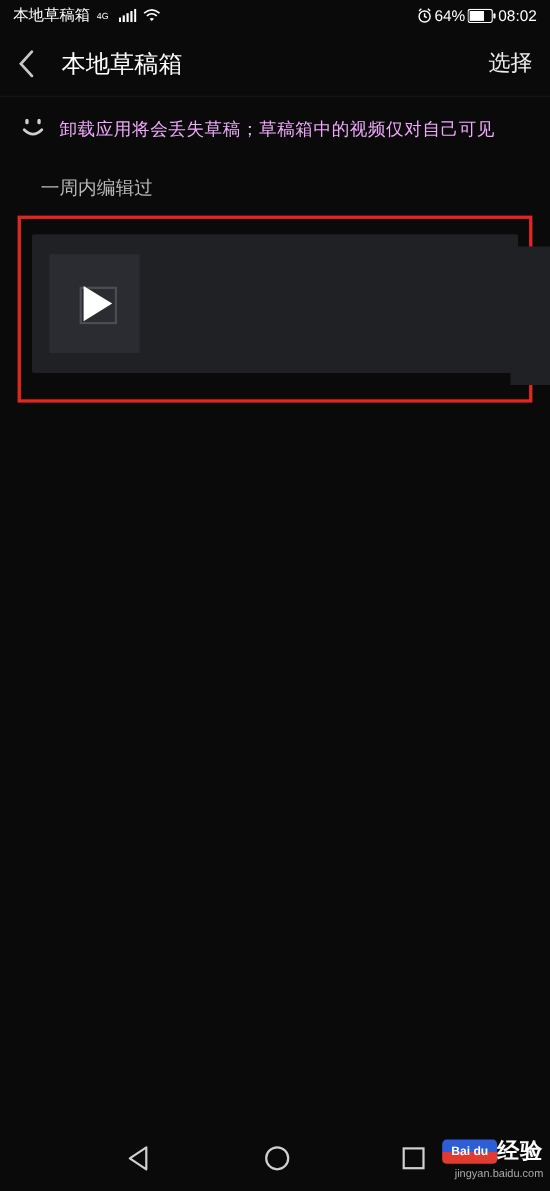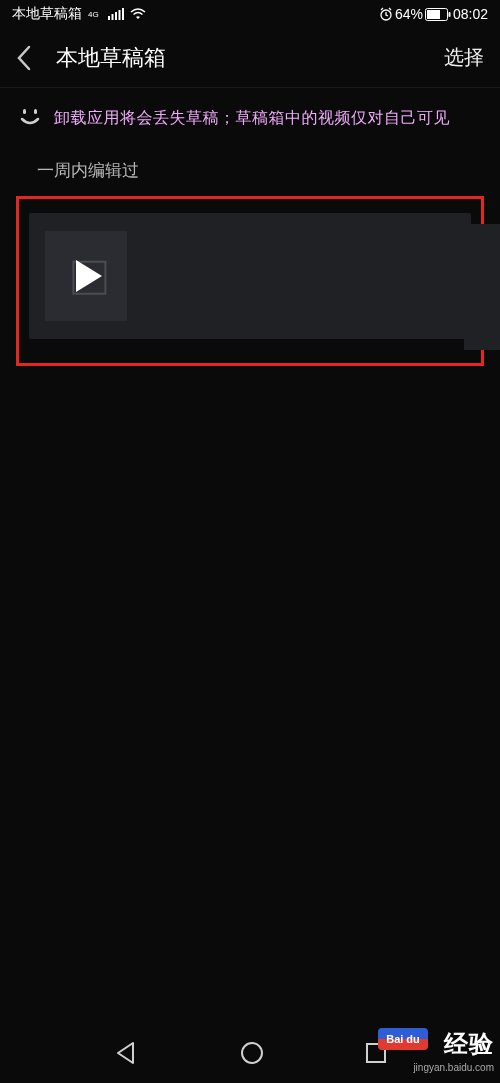--- a/index.html
+++ b/index.html
@@ -166,37 +166,38 @@
     .watermark {
       position: absolute;
       right: 6px;
       bottom: 10px;
       display: flex;
       flex-direction: column;
       align-items: flex-end;
     }
     .wm-top {
       display: flex;
-      gap: 16px;
+      align-items: center;
+      gap: 0;
       color: #fff;
     }
     .wm-logo {
       background: linear-gradient(180deg, #2e5ed6 50%, #e13a2f 50%);
       width: 50px;
       height: 22px;
       border-radius: 4px;
       display: flex;
       align-items: center;
       justify-content: center;
       font-size: 11px;
       font-weight: bold;
       color: #fff;
     }
     .wm-text {
-      font-size: 24px;
+      font-size: 20px;
       font-weight: 600;
       letter-spacing: 1px;
     }
     .wm-sub {
       font-size: 10px;
       color: #aaa;
       margin-top: 2px;
     }
   </style>
 </head>

